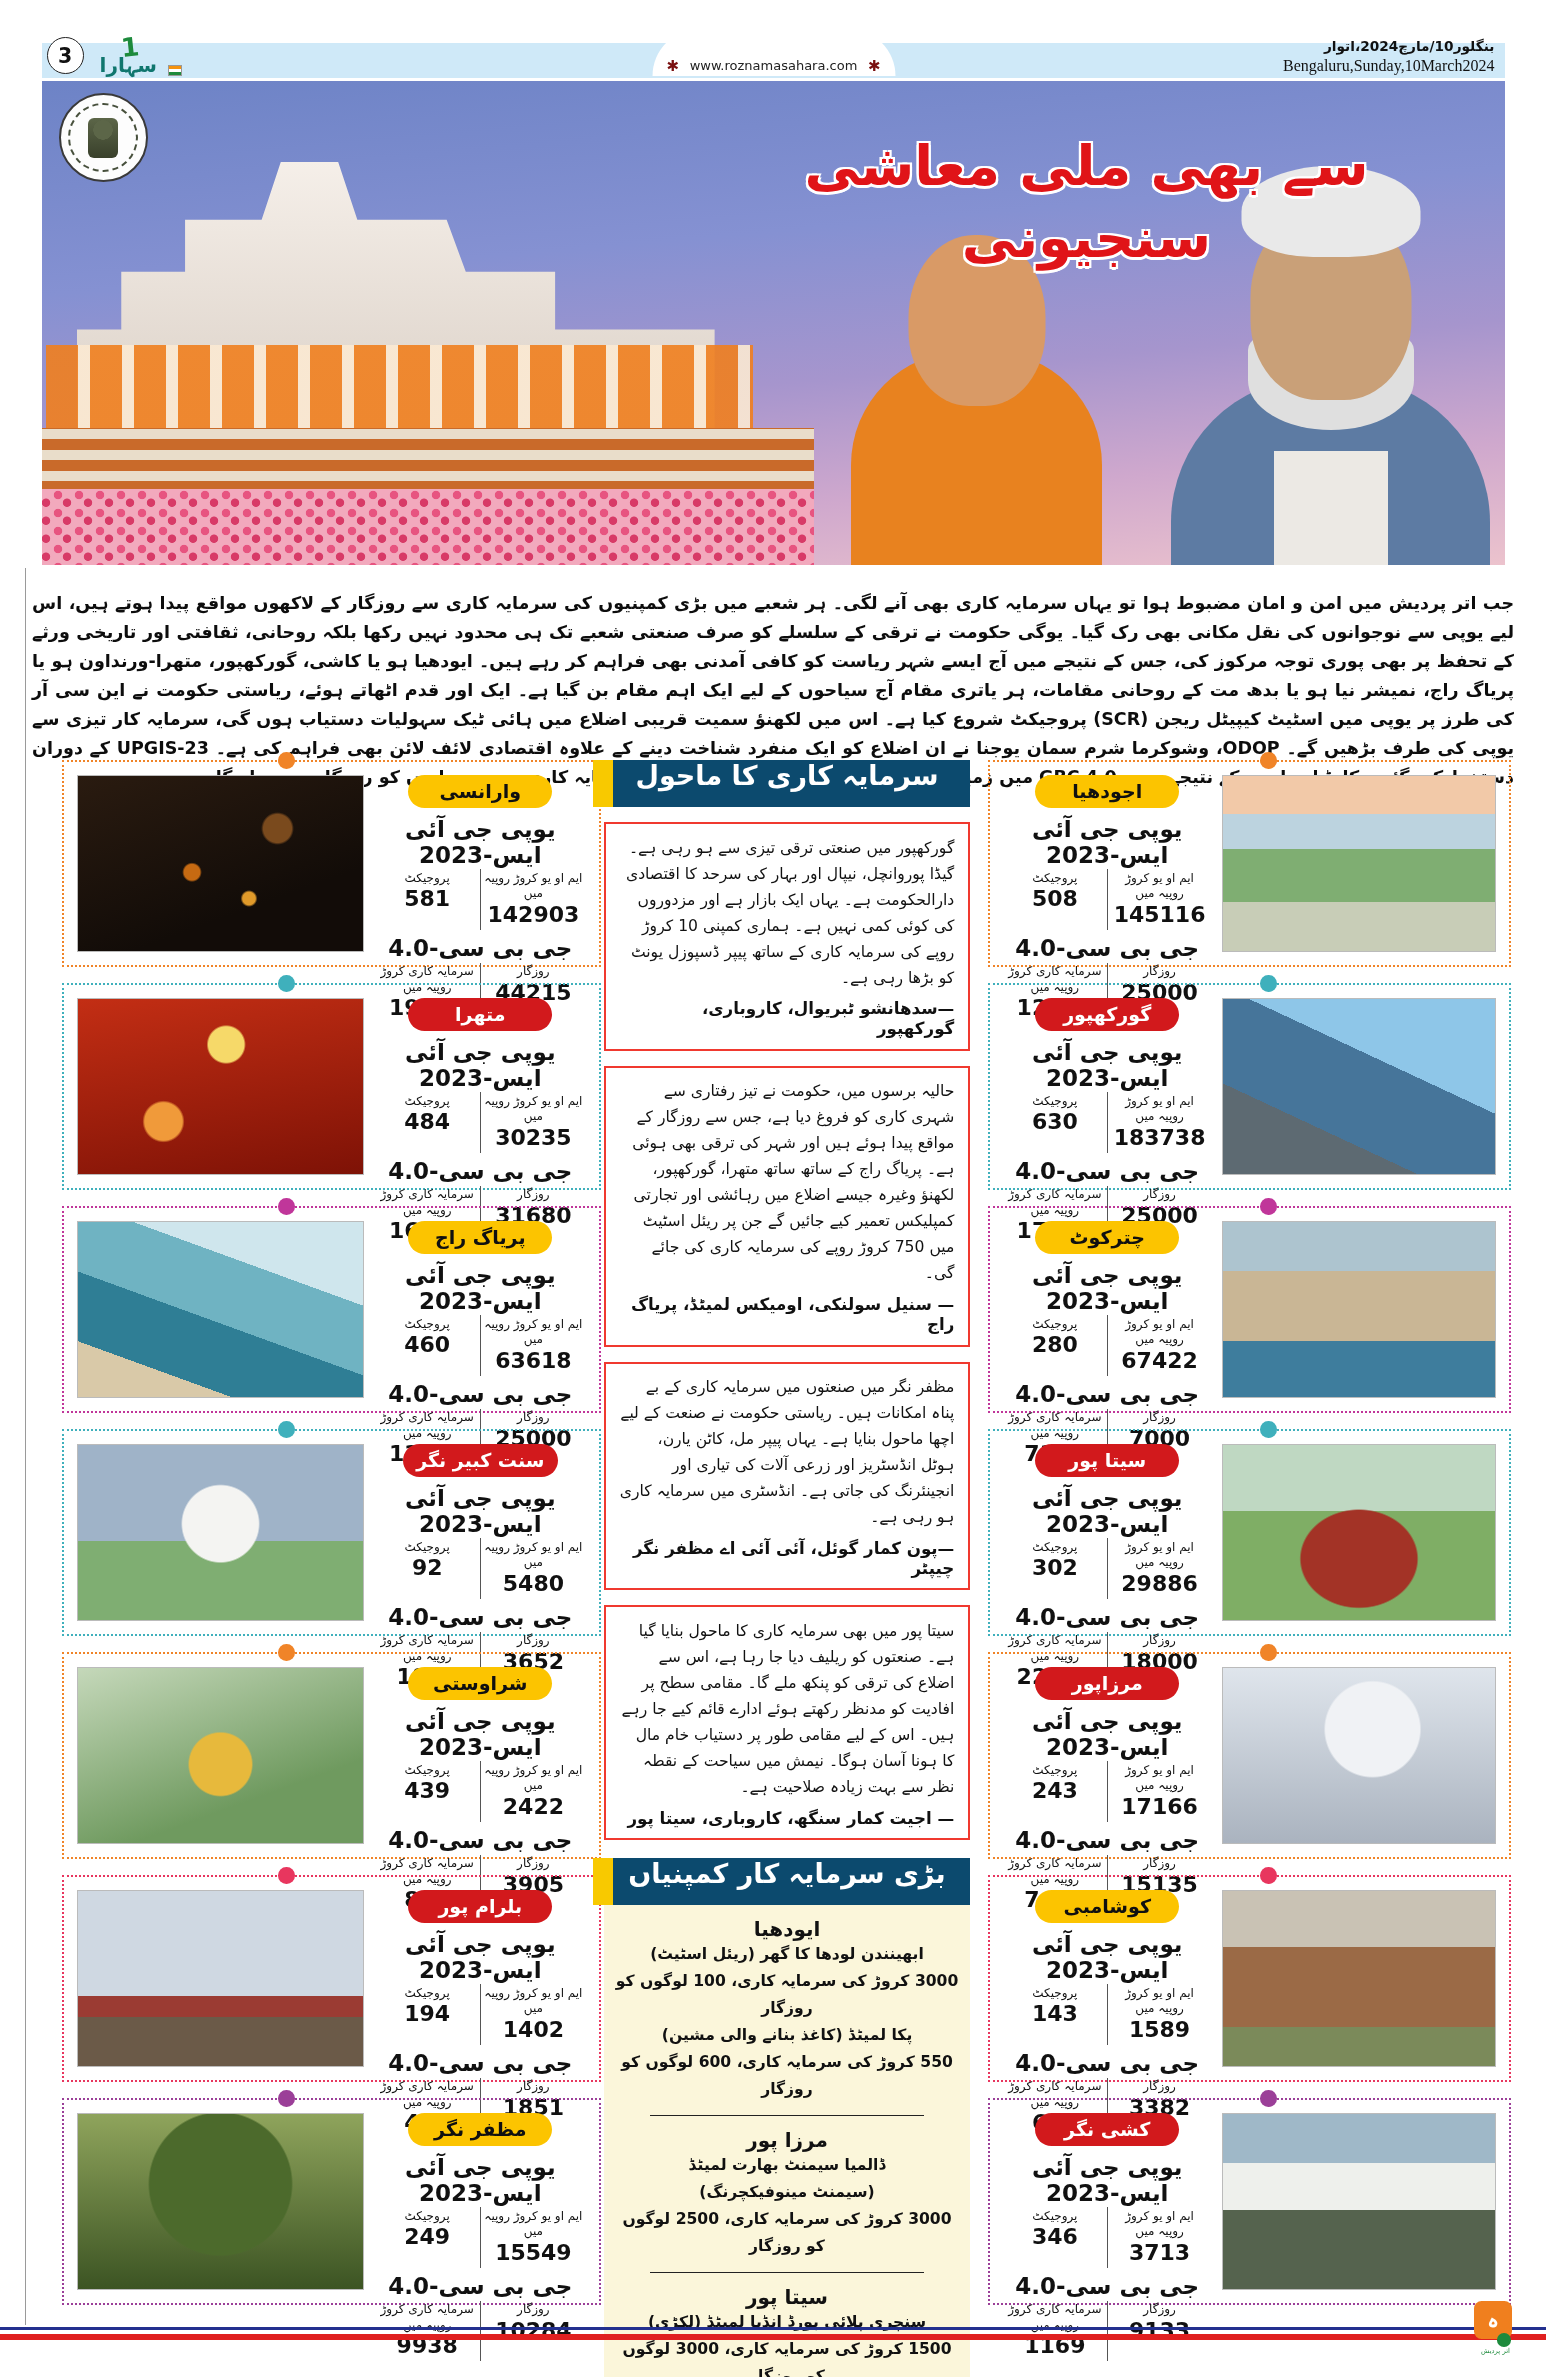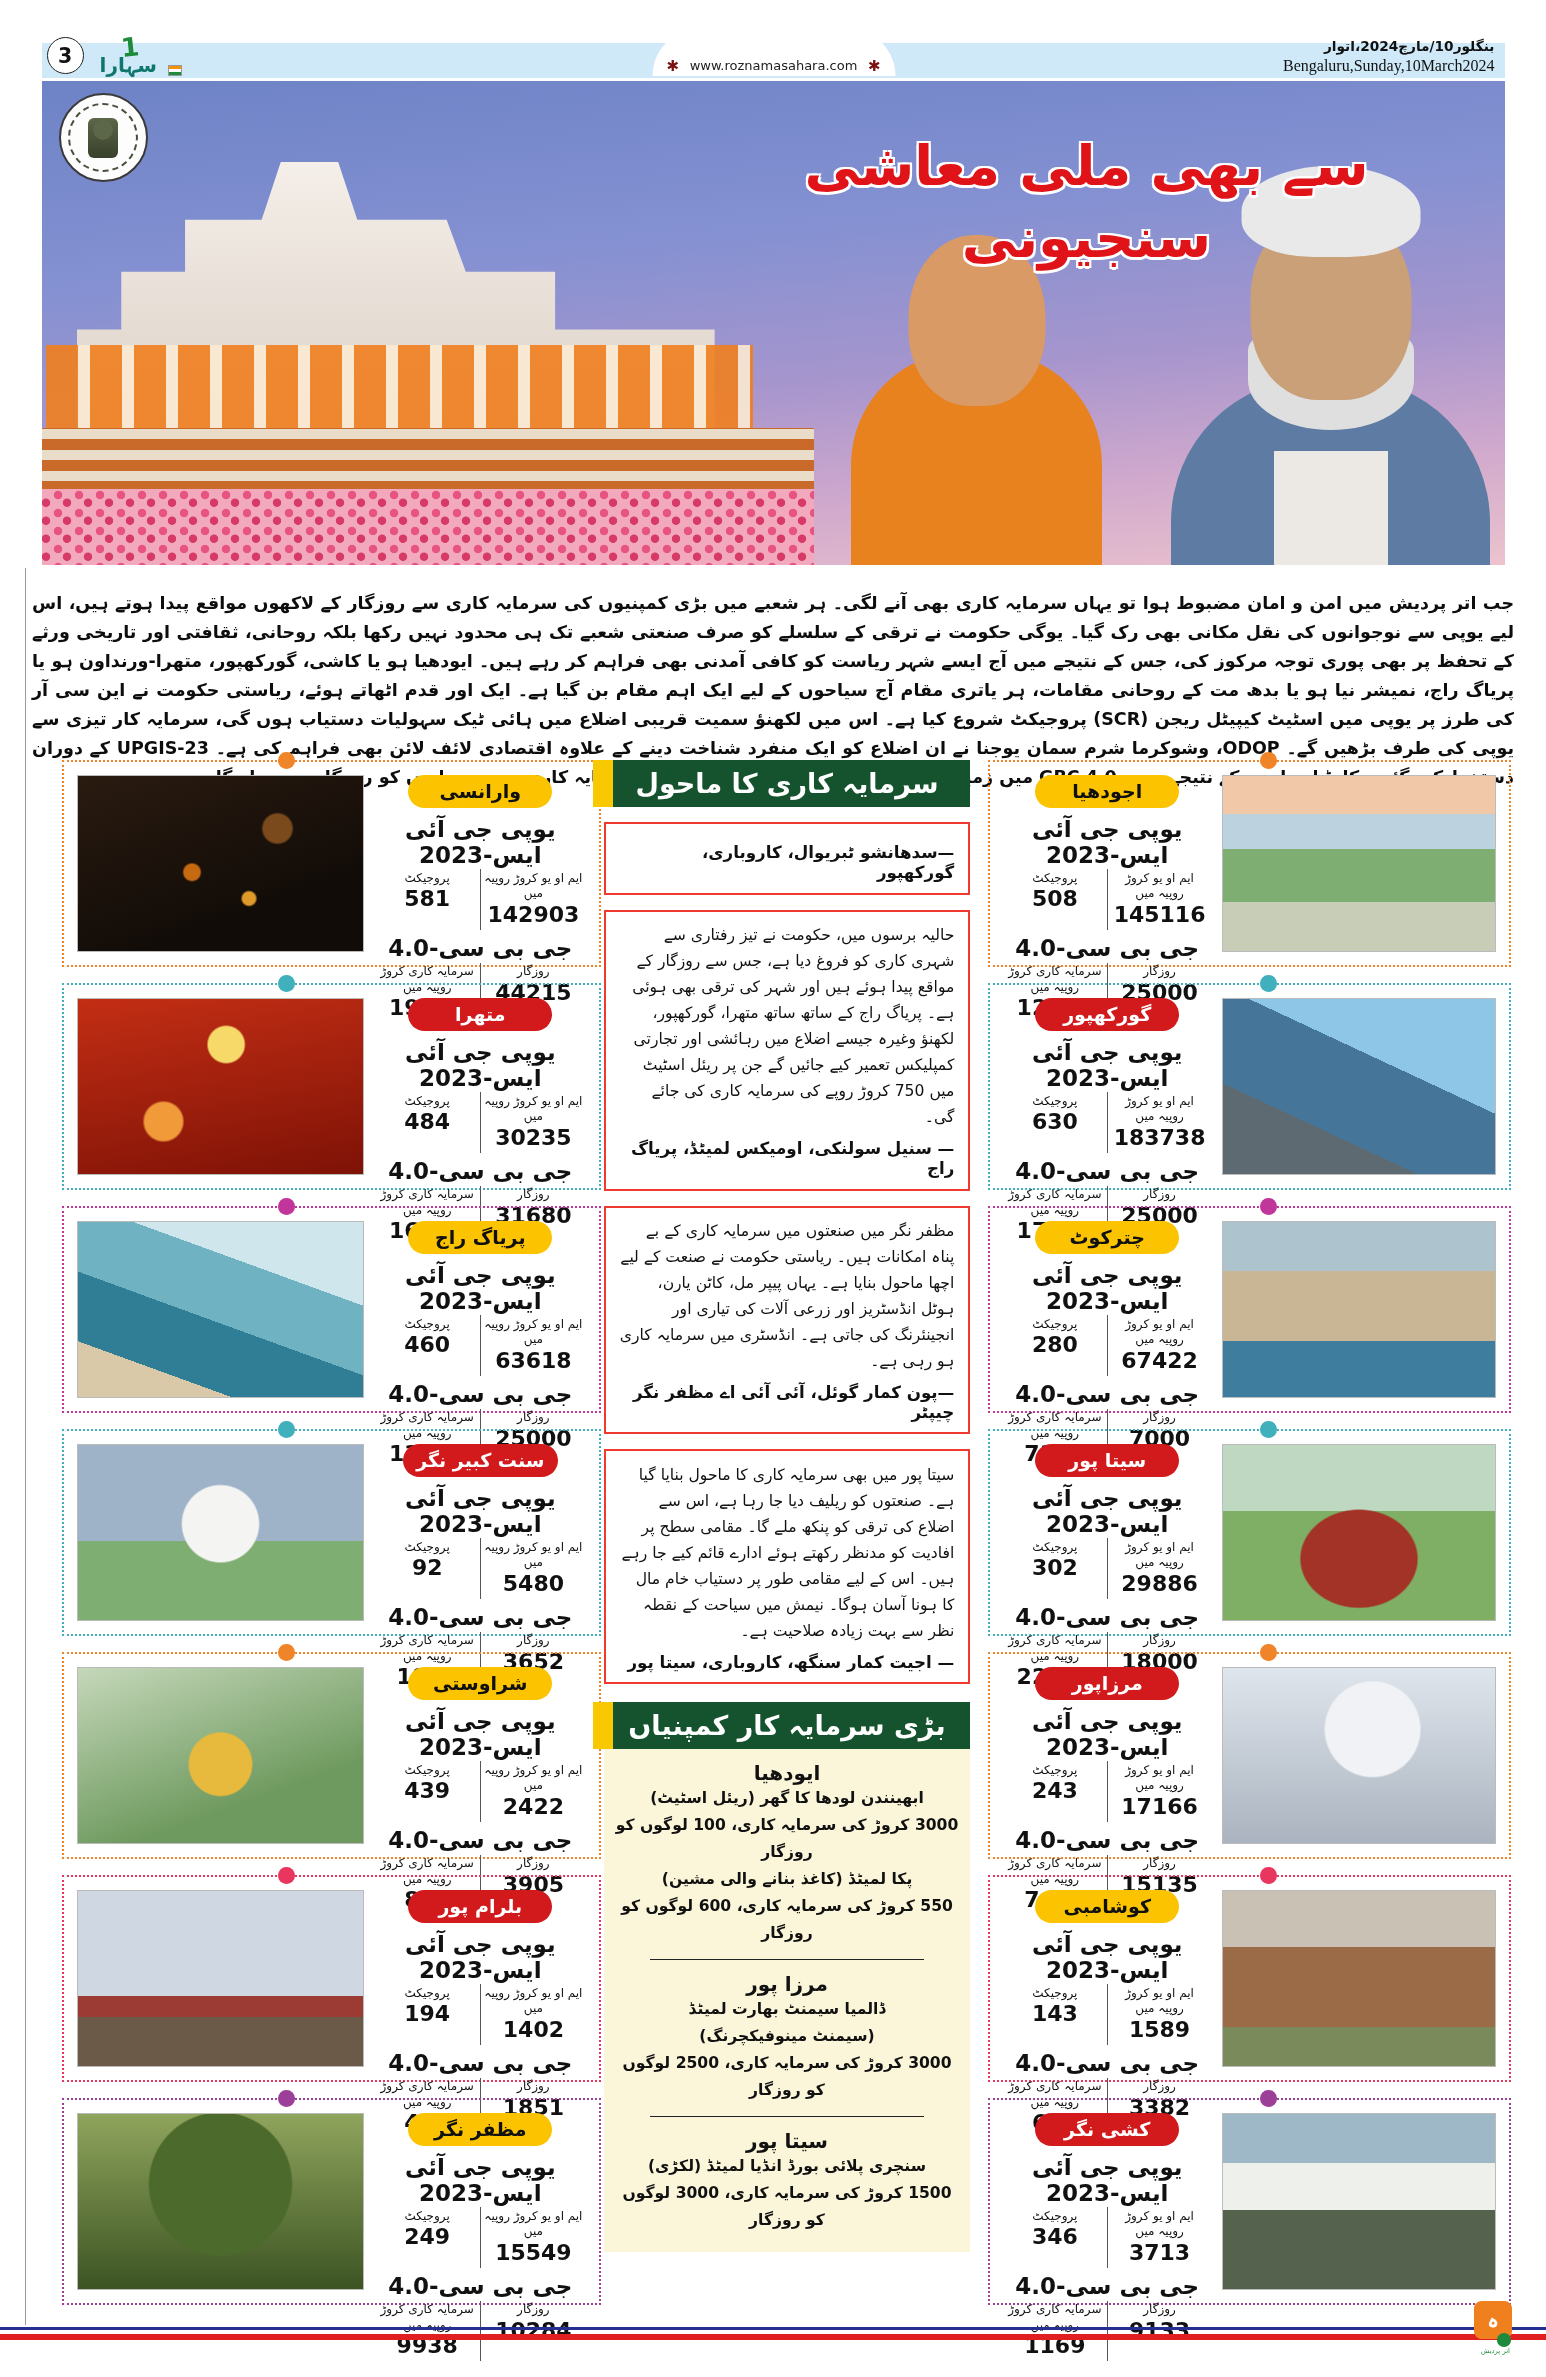--- a/index.html
+++ b/index.html
@@ -81,21 +81,21 @@
   .pill{margin:0 auto 3px;min-width:144px;padding:5.3px 13.7px;border-radius:20px;font-size:19px;font-weight:bold;box-sizing:border-box;}
   .pill.yellow{background:#fcc400;color:#101010;}
   .pill.red{background:#d2191c;color:#fff;}
   .sec-head{font-size:23px;font-weight:bold;margin:5.3px 0 1.5px;}
   .srow{display:flex;}
   .srow .cell{flex:1;padding:1.5px 3px;}
   .srow .cell:first-child{border-left:1.5px solid #555;}
   .lab{font-size:12px;line-height:1.3;}
   .num{font-size:22px;font-weight:bold;line-height:1.2;}
   
-  .banner{position:relative;height:47px;background:#14532d;display:flex;align-items:center;justify-content:center;}
+  .banner{position:relative;height:47px;background:#0c4a6e;display:flex;align-items:flex-start;justify-content:center;}
   .banner .acc{position:absolute;left:-10.6px;top:0;width:20px;height:47px;background:#f8c900;}
   .banner .txt{color:#fff;font-size:27px;font-weight:bold;direction:rtl;}
   .talk-box{border:2.3px solid #f0392f;margin-top:15px;padding:10.6px 13.7px;direction:rtl;}
   .talk-text{font-size:15.6px;line-height:26px;margin:0;}
   .talk-author{font-size:16.7px;font-weight:bold;margin-top:7.6px;}
   .companies{margin-top:18px;background:#fbf6da;padding-bottom:18px;}
   .companies .banner{margin:0 0 7.6px 0;}
   .grp-city{font-size:20px;font-weight:bold;text-align:center;direction:rtl;margin-top:12px;}
   .grp-line{font-size:15.6px;font-weight:bold;text-align:center;direction:rtl;line-height:27px;padding:0 10.6px;}
   .divider{width:75%;margin:12px auto;border-top:1.5px solid #222;}
@@ -407,20 +407,21 @@
           </div>
     </div>
 
   <div id="col-mid" class="col">
     <div class="banner">
       <div class="acc"></div>
       <div class="txt">سرمایہ کاری کا ماحول</div>
     </div>
     <div id="opinion-list">
   <div class="talk-box">
+    <p class="talk-text">گورکھپور میں صنعتی ترقی تیزی سے ہو رہی ہے۔ گیڈا پوروانچل، نیپال اور بہار کی سرحد کا اقتصادی دارالحکومت ہے۔ یہاں ایک بازار ہے اور مزدوروں کی کوئی کمی نہیں ہے۔ ہماری کمپنی 10 کروڑ روپے کی سرمایہ کاری کے ساتھ پیپر ڈسپوزل یونٹ کو بڑھا رہی ہے۔</p>
     <div class="talk-author">—سدھانشو ٹبریوال، کاروباری، گورکھپور</div>
   </div>
   <div class="talk-box">
     <p class="talk-text">حالیہ برسوں میں، حکومت نے تیز رفتاری سے شہری کاری کو فروغ دیا ہے، جس سے روزگار کے مواقع پیدا ہوئے ہیں اور شہر کی ترقی بھی ہوئی ہے۔ پریاگ راج کے ساتھ ساتھ متھرا، گورکھپور، لکھنؤ وغیرہ جیسے اضلاع میں رہائشی اور تجارتی کمپلیکس تعمیر کیے جائیں گے جن پر ریئل اسٹیٹ میں 750 کروڑ روپے کی سرمایہ کاری کی جائے گی۔</p>
     <div class="talk-author">— سنیل سولنکی، اومیکس لمیٹڈ، پریاگ راج</div>
   </div>
   <div class="talk-box">
     <p class="talk-text">مظفر نگر میں صنعتوں میں سرمایہ کاری کے بے پناہ امکانات ہیں۔ ریاستی حکومت نے صنعت کے لیے اچھا ماحول بنایا ہے۔ یہاں پیپر مل، کاٹن یارن، ہوٹل انڈسٹریز اور زرعی آلات کی تیاری اور انجینئرنگ کی جاتی ہے۔ انڈسٹری میں سرمایہ کاری ہو رہی ہے۔</p>
     <div class="talk-author">—پون کمار گوئل، آئی آئی اے مظفر نگر چیپٹر</div>
   </div>

